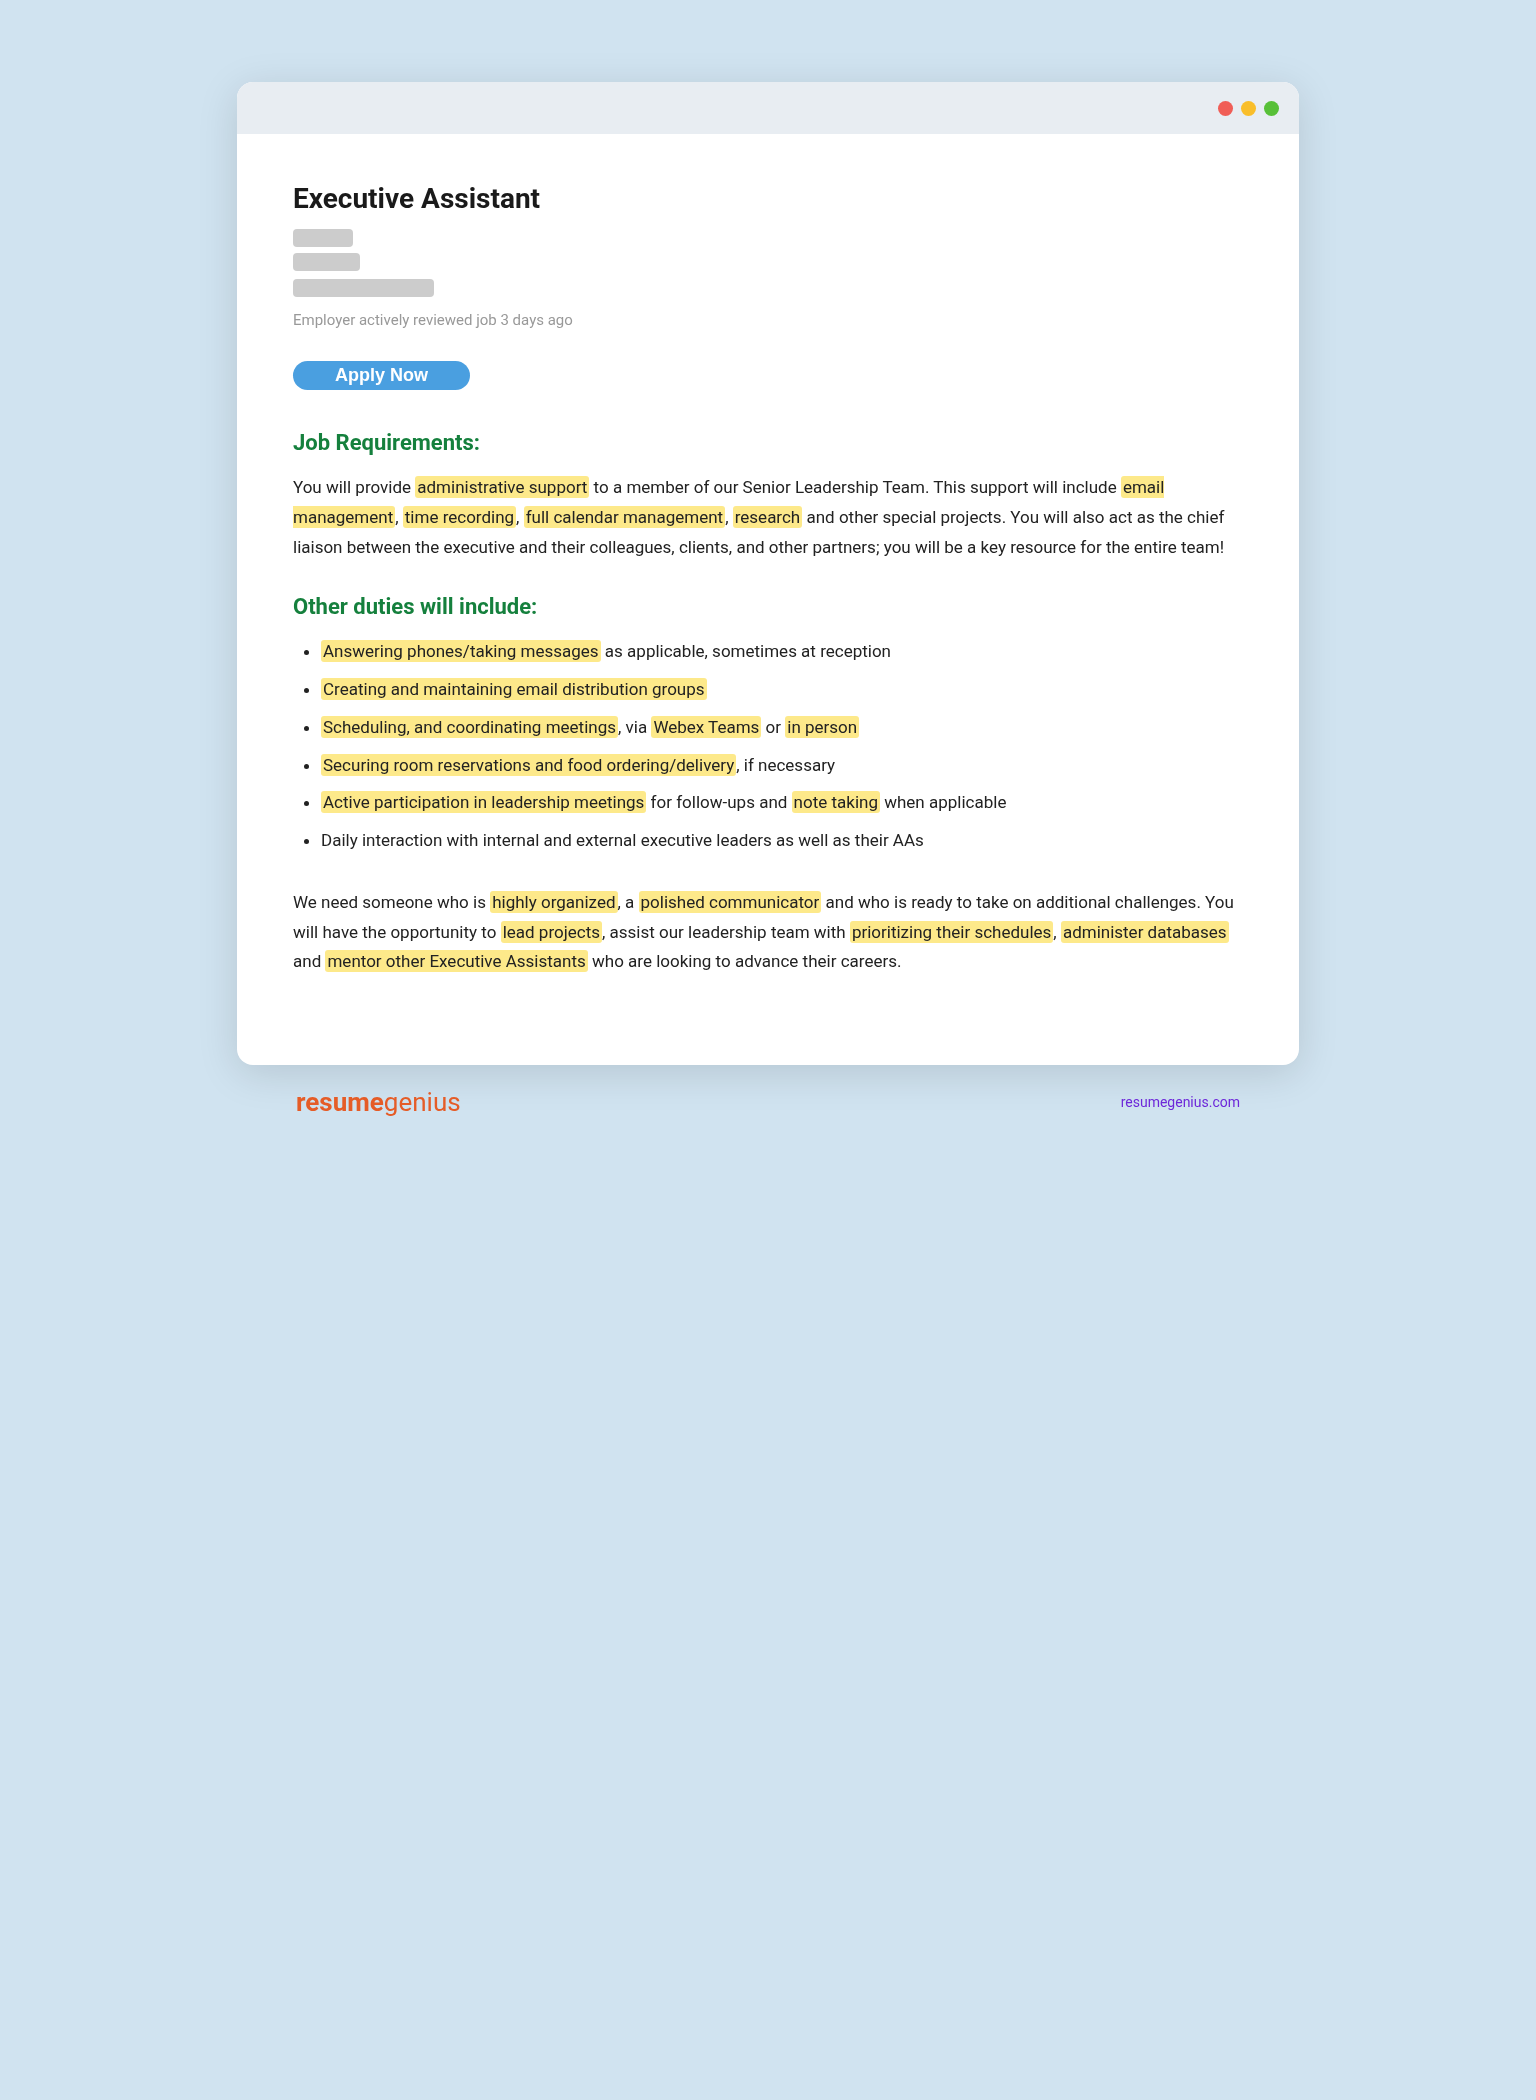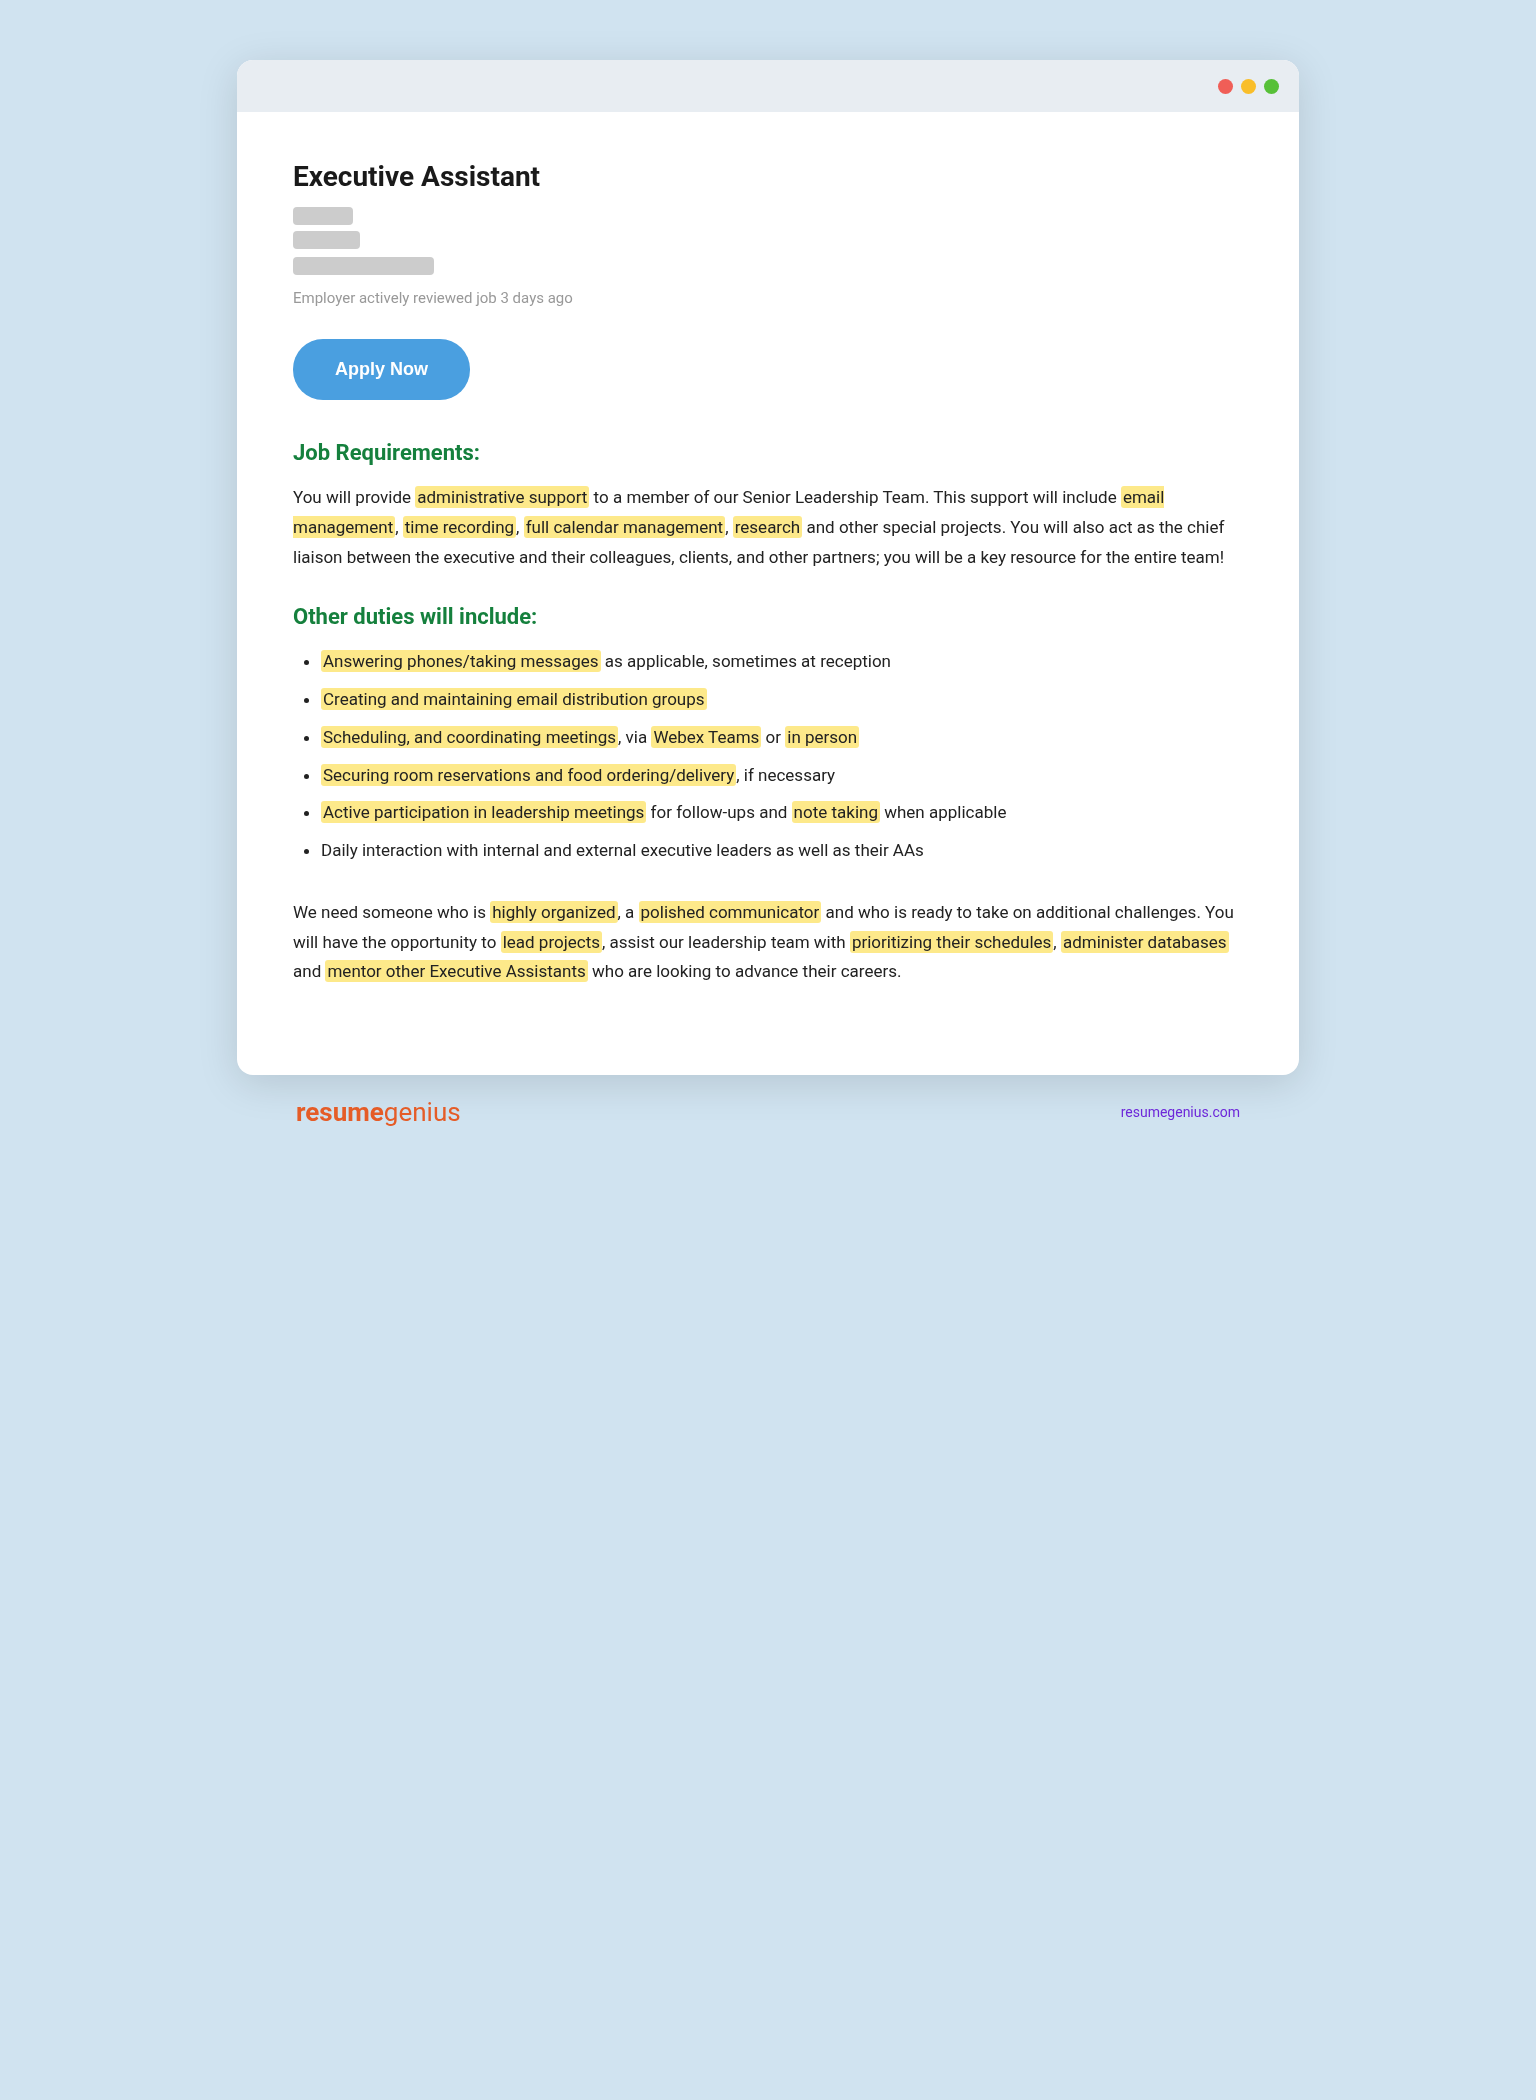--- a/index.html
+++ b/index.html
@@ -19,20 +19,21 @@
       padding: 60px 0 80px 0;
       font-family: -apple-system, BlinkMacSystemFont, 'Segoe UI', Roboto, Helvetica, Arial, sans-serif;
     }
 
     .browser-window {
       width: 1062px;
       background: #fff;
       border-radius: 16px;
       overflow: hidden;
       box-shadow: 0 8px 40px rgba(0,0,0,0.13);
+      margin-top: 22px;
     }
 
     .browser-titlebar {
       background: #e8edf2;
       height: 52px;
       display: flex;
       align-items: center;
       padding: 0 20px;
       gap: 10px;
       justify-content: flex-end;
@@ -88,21 +89,21 @@
       font-size: 15px;
       color: #999;
       margin-bottom: 32px;
     }
 
     .apply-btn {
       background: #4a9fe0;
       color: #fff;
       border: none;
       border-radius: 30px;
-      padding: 20px 42px;
+      padding: 4px 42px;
       font-size: 18px;
       font-weight: 600;
       cursor: pointer;
       margin-bottom: 40px;
       display: inline-block;
     }
 
     .section-heading {
       font-size: 22px;
       font-weight: 700;

